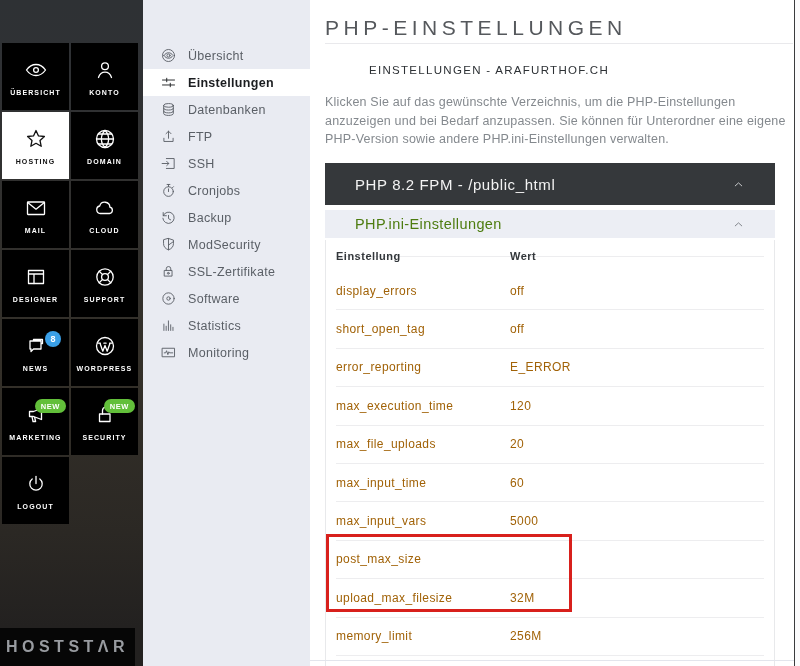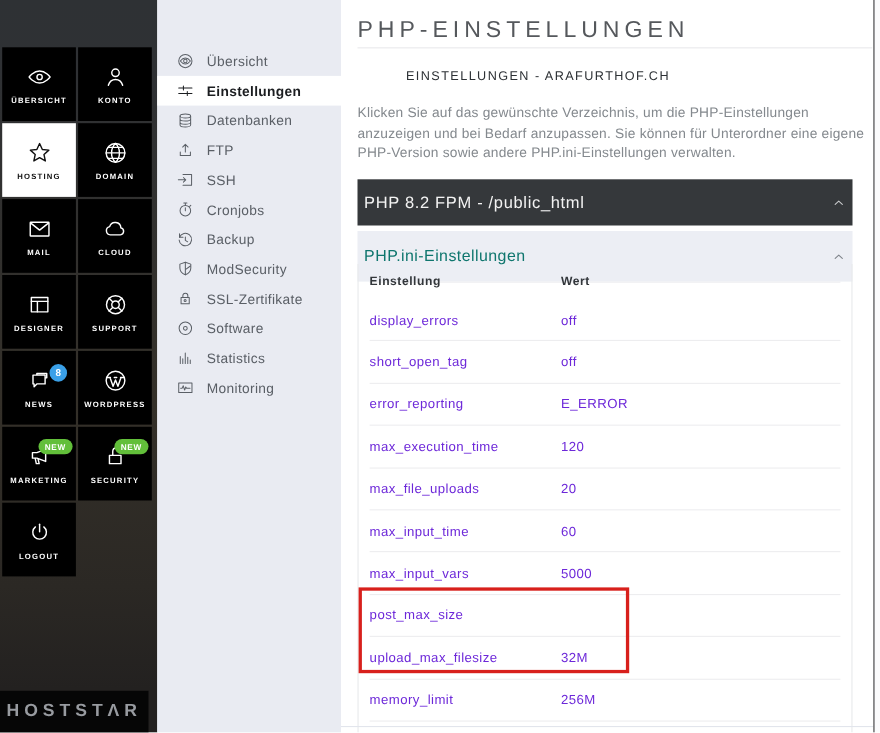--- a/index.html
+++ b/index.html
@@ -45,39 +45,39 @@
   .main { position:absolute; left:310px; top:0; width:490px; height:666px; background:#fff; }
   .page-title { position:absolute; left:15px; top:16px; font-size:21px; font-weight:400;
                 color:#55585c; letter-spacing:4.5px; }
   .title-rule { position:absolute; left:15px; top:43px; width:468px; height:1px; background:#e9e9ec; }
   .section-heading { position:absolute; left:15px; top:64px; font-size:11.5px;
                      font-weight:normal; color:#2d3135; letter-spacing:1.3px;margin-left:44px; }
   .description { position:absolute; left:15px; top:93px; width:462px; font-size:12.5px;
                  color:#84898e; line-height:18.5px; letter-spacing:.2px; }
 
   .acc { position:absolute; left:15px; width:450px; display:flex; align-items:center;
-         justify-content:space-between; padding:0 6px; cursor:pointer; }
+         justify-content:space-between; padding:0 30px; cursor:pointer; }
   .acc-dark { top:163px; height:42px; background:#35383b; color:#f3f3f3;
               font-size:15px; letter-spacing:.6px; }
-  .acc-light { top:210px; height:46px; background:#eceef4; color:#0f766e;
+  .acc-light { top:210px; height:28px; background:#eceef4; color:#4d7c0f;
                font-size:14.5px; letter-spacing:.4px; }
   .chev { width:13px; height:13px; }
   .chev svg { width:13px; height:13px; display:block; }
   .acc-dark .chev { color:#caccce; }
   .acc-light .chev { color:#7d8288; }
 
   .ini-table { position:absolute; left:15px; top:240px; width:450px; height:426px;
                border-left:1px solid #e8e9eb; border-right:1px solid #e8e9eb; }
   .t-head { height:28px; padding:16px 10px; }
   .t-head .line { height:100%; display:flex; align-items:center;
                   border-bottom:1px solid #ededef; font-size:11px; font-weight:bold;
                   color:#33373b; letter-spacing:.5px; }
   .trow { height:38.4px; padding:0 10px; cursor:pointer; }
   .trow .line { height:100%; display:flex; align-items:center;
-                border-bottom:1px solid #ededef; font-size:12px; color:#6d28d9;
+                border-bottom:1px solid #ededef; font-size:12px; color:#a16207;
                 letter-spacing:.4px; }
   .c1 { flex:0 0 174px; }
   .c2 { flex:1; }
 
   .red-box { position:absolute; left:16px; top:534px; width:246px; height:78px;
              border:3px solid #d8201c; pointer-events:none; }
   .bottom-line { position:absolute; left:0; top:660px; width:490px; height:1px;
                  background:#e2e5ec; }
 
   

